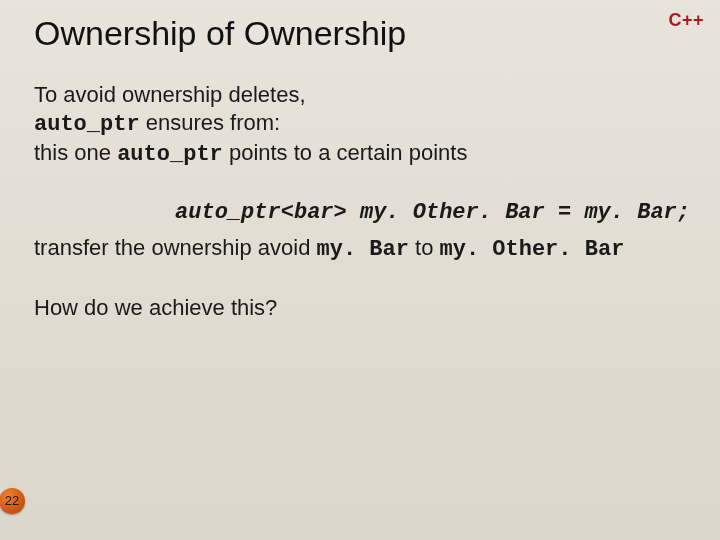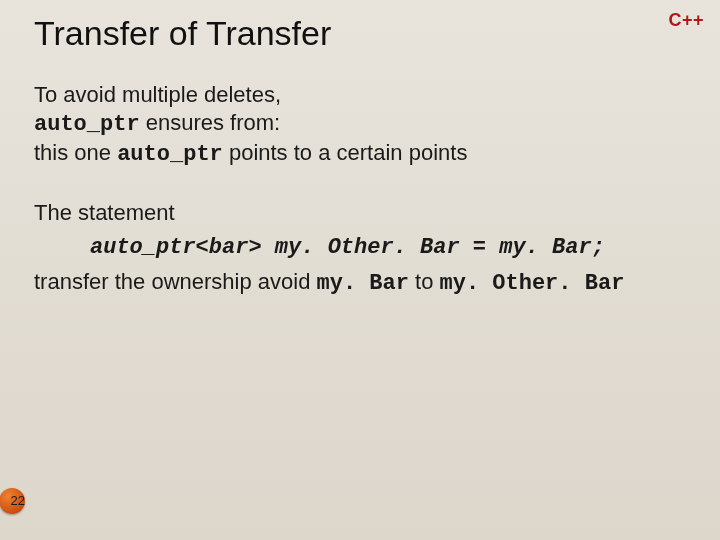--- a/index.html
+++ b/index.html
@@ -47,57 +47,60 @@
   .mono {
     font-family: "Courier New", Courier, monospace;
     font-weight: 600;
   }
   .code-line {
     margin: 6px 0 6px 56px;
     font-family: "Courier New", Courier, monospace;
     font-style: italic;
     font-weight: 600;
     font-size: 22px;
+    text-align: right;
   }
   .page-num {
     position: absolute;
     left: -1px;
     bottom: 26px;
     width: 26px;
     height: 26px;
     border-radius: 50%;
     background: radial-gradient(circle at 35% 30%, #f08030, #c85010 70%, #a03800 100%);
     color: #1a1a1a;
     font-size: 13px;
     line-height: 26px;
-    text-align: right;
+    text-align: center;
     box-shadow: 0 1px 2px rgba(0,0,0,0.35);
   }
 </style>
 </head>
 <body>
 
 <div class="slide">
 
   <div class="cpp-badge">C++</div>
 
-  <h1 class="title">Transfer of Transfer</h1>
+  <h1 class="title">Ownership of Ownership</h1>
 
   <div class="body">
 
     <div class="block">
-      <span>To avoid multiple deletes,</span><br>
+      <span>To avoid ownership deletes,</span><br>
       <span class="mono">auto_ptr</span><span> ensures from:</span><br>
       <span>this one </span><span class="mono">auto_ptr</span><span> points to a certain points</span>
     </div>
 
     <div class="block">
-      <span>The statement</span>
       <div class="code-line">auto_ptr&lt;bar&gt; my. Other. Bar = my. Bar;</div>
       <span>transfer the ownership avoid </span><span class="mono">my. Bar</span><span> to </span><span class="mono">my. Other. Bar</span>
     </div>
 
+    <div class="block">
+      <span>How do we achieve this?</span>
+    </div>
 
   </div>
 
   <div class="page-num">22</div>
 
 </div>
 
 </body></html>

